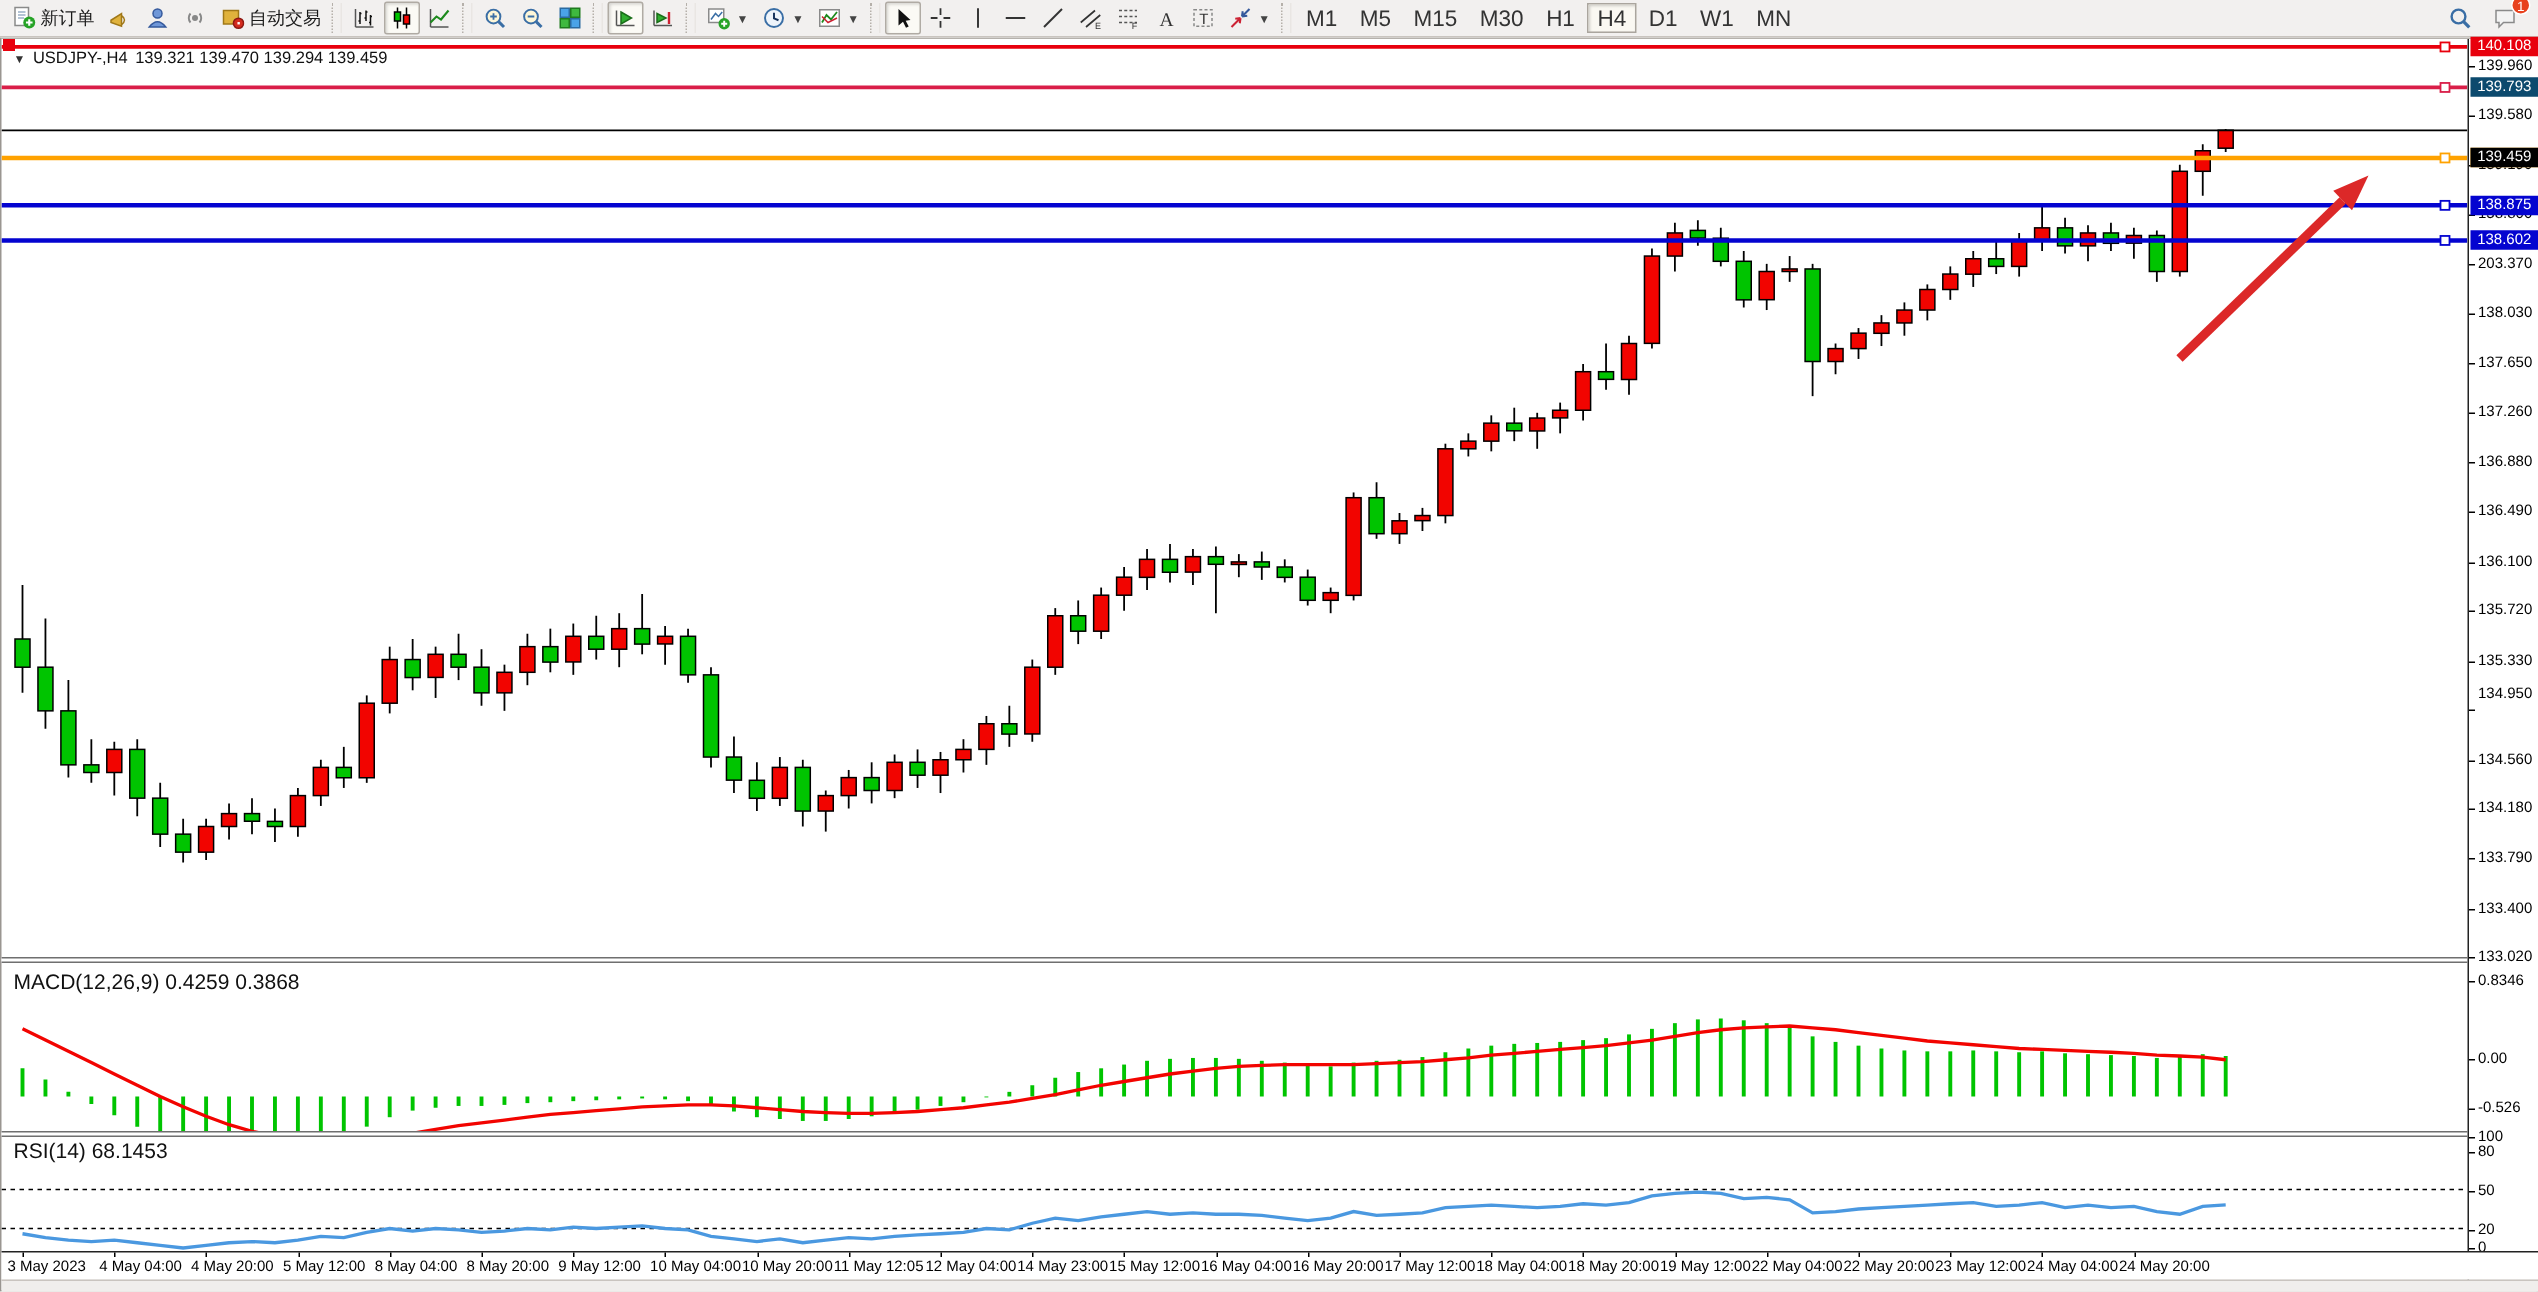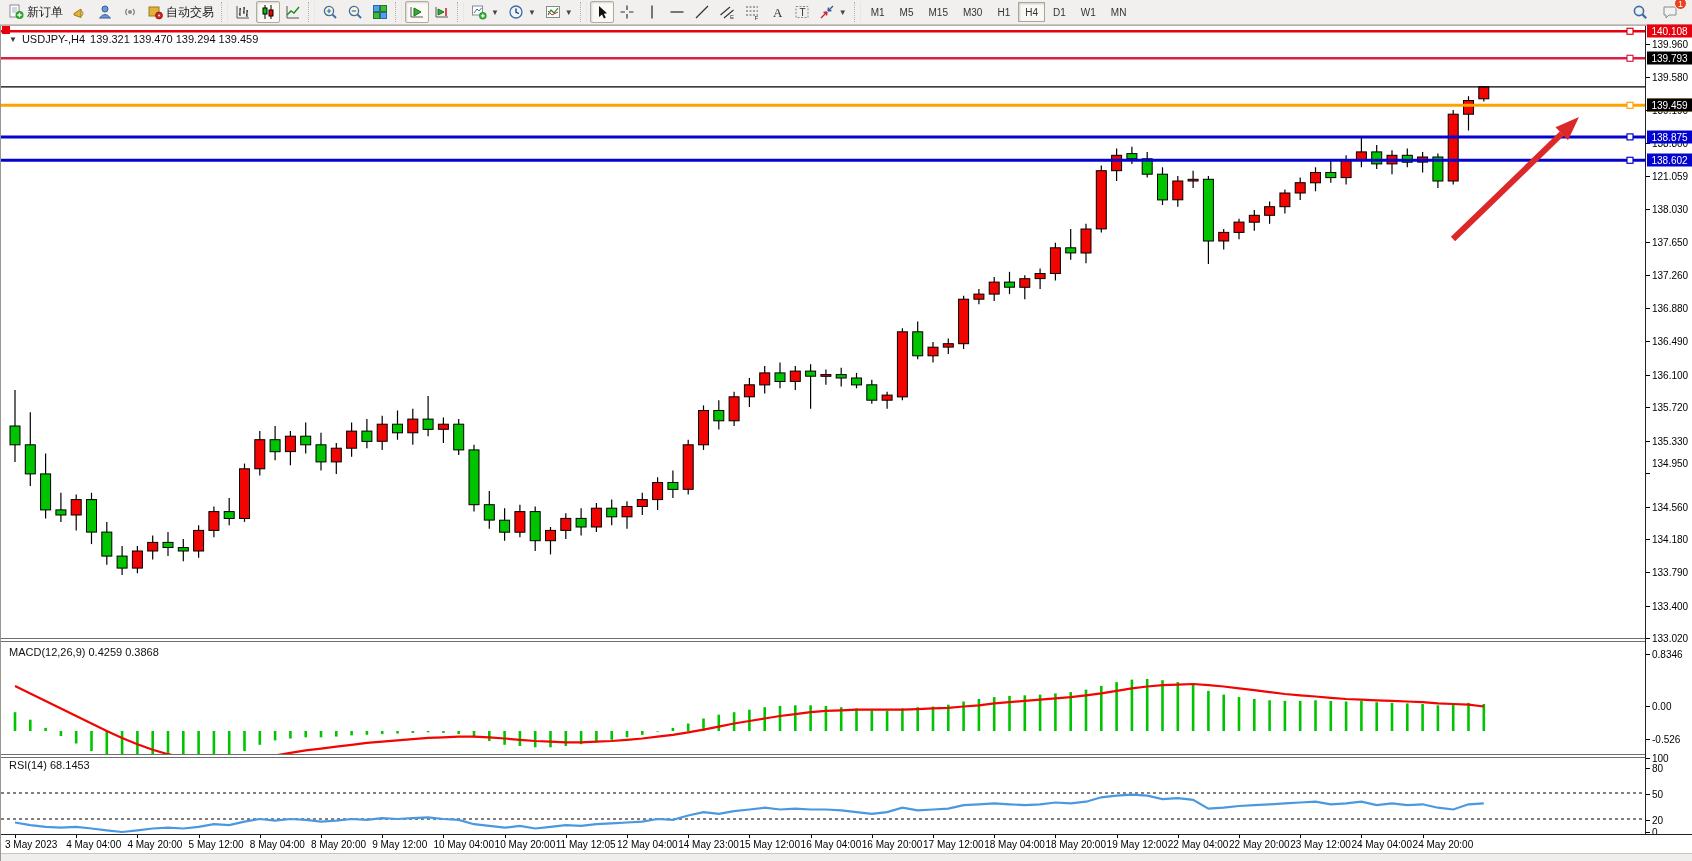--- a/index.html
+++ b/index.html
@@ -15,37 +15,37 @@
   .tb-sep { width:7px; height:20px; margin:0 2px;
     border-left:1px dotted #b5b0aa; border-right:1px solid #e9e6e3; }
   .tb-btn { height:22px; min-width:24px; display:flex; align-items:center;
     justify-content:center; gap:3px; padding:0 3px; border:1px solid transparent;
     border-radius:2px; font-size:12px; color:#222; cursor:default; }
   .tb-btn.active { background:#fbfaf5; border:1px solid #b0aba4;
     box-shadow:inset 1px 1px 2px rgba(0,0,0,.15); }
   .tb-btn svg { display:block; }
   .tb-label { font-size:12px; color:#1a1a1a; white-space:nowrap; }
   .dd { font-size:8px; color:#444; margin-left:1px; }
-  .tf-btn { height:20px; padding:0 6px; font-size:10px; color:#333;
+  .tf-btn { height:20px; padding:0 6px; font-size:15px; color:#333;
     border:1px solid transparent; display:flex; align-items:center; }
   .tf-btn.active { background:#faf8f2; border:1px solid #aaa59e;
     box-shadow:inset 1px 1px 2px rgba(0,0,0,.18); }
   .tb-right { margin-left:auto; display:flex; align-items:center; gap:6px; padding-right:6px; }
   .badge { position:absolute; right:-6px; top:-5px; background:#e8421e; color:#fff;
     border-radius:8px; min-width:13px; height:13px; font-size:9px; line-height:13px;
     text-align:center; padding:0 2px; border:1px solid #fff; }
 
   
   .chart-window { position:absolute; left:0; top:25px; width:1692px; height:836px;
     background:#fff; border:1px solid #9a9691; border-top:1px solid #b5b1ac; }
   .plot-svg { position:absolute; left:0; }
   .chart-title { position:absolute; left:8px; top:7px; font-size:11px; color:#111;
     display:flex; align-items:center; gap:5px; background:transparent; }
   .chart-title .caret { font-size:8px; color:#333; }
-  .ind-label { position:absolute; left:8px; font-size:11px; color:#111; }
+  .ind-label { position:absolute; left:8px; font-size:14px; color:#111; }
   .red-handle { position:absolute; left:1px; top:0px; width:8px; height:8px;
     background:#e8000d; }
 
   
   .splitter { position:absolute; left:0; width:1644px; height:4px; background:#fff;
     border-top:1px solid #6f6f6f; border-bottom:1px solid #6f6f6f; cursor:row-resize; }
 
   
   .scale-col { position:absolute; left:1644px; top:0; width:47px; height:834px;
     border-left:1px solid #222; background:#fff; }
@@ -633,21 +633,21 @@
     <div class="scale-col" id="scale-col">
         <div class="tick-dash" style="top:18.0px"></div>
         <div class="tick-lbl" style="top:18.0px">139.960</div>
         <div class="tick-dash" style="top:50.5px"></div>
         <div class="tick-lbl" style="top:50.5px">139.580</div>
         <div class="tick-dash" style="top:83.9px"></div>
         <div class="tick-lbl" style="top:83.9px">139.190</div>
         <div class="tick-dash" style="top:117.3px"></div>
         <div class="tick-lbl" style="top:117.3px">138.800</div>
         <div class="tick-dash" style="top:149.9px"></div>
-        <div class="tick-lbl" style="top:149.9px">121.059</div>
+        <div class="tick-lbl" style="top:149.9px">203.370</div>
         <div class="tick-dash" style="top:183.3px"></div>
         <div class="tick-lbl" style="top:183.3px">138.030</div>
         <div class="tick-dash" style="top:215.8px"></div>
         <div class="tick-lbl" style="top:215.8px">137.650</div>
         <div class="tick-dash" style="top:249.2px"></div>
         <div class="tick-lbl" style="top:249.2px">137.260</div>
         <div class="tick-dash" style="top:281.8px"></div>
         <div class="tick-lbl" style="top:281.8px">136.880</div>
         <div class="tick-dash" style="top:315.2px"></div>
         <div class="tick-lbl" style="top:315.2px">136.490</div>
@@ -663,21 +663,21 @@
         <div class="tick-lbl" style="top:480.5px">134.560</div>
         <div class="tick-dash" style="top:513.0px"></div>
         <div class="tick-lbl" style="top:513.0px">134.180</div>
         <div class="tick-dash" style="top:546.4px"></div>
         <div class="tick-lbl" style="top:546.4px">133.790</div>
         <div class="tick-dash" style="top:579.8px"></div>
         <div class="tick-lbl" style="top:579.8px">133.400</div>
         <div class="tick-dash" style="top:612.3px"></div>
         <div class="tick-lbl" style="top:612.3px">133.020</div>
         <div class="price-badge" style="top:5.3px;background:#e8000d">140.108</div>
-        <div class="price-badge" style="top:32.3px;background:#000000">139.793</div>
+        <div class="price-badge" style="top:32.3px;background:#0c4a6e">139.793</div>
         <div class="price-badge" style="top:79.3px;background:#ffa200">139.244</div>
         <div class="price-badge" style="top:110.9px;background:#0404d0">138.875</div>
         <div class="price-badge" style="top:134.3px;background:#0404d0">138.602</div>
         <div class="price-badge" style="top:79px;background:#000000">139.459</div>
         <div class="tick-dash" style="top:627.7px"></div>
         <div class="tick-lbl" style="top:627.7px">0.8346</div>
         <div class="tick-dash" style="top:680.0px"></div>
         <div class="tick-lbl" style="top:680.0px">0.00</div>
         <div class="tick-dash" style="top:713.0px"></div>
         <div class="tick-lbl" style="top:713.0px">-0.526</div>

